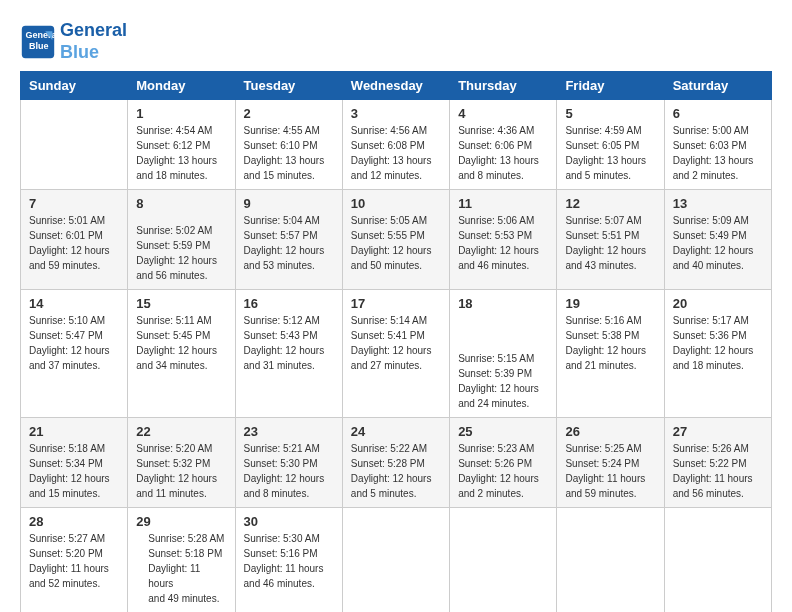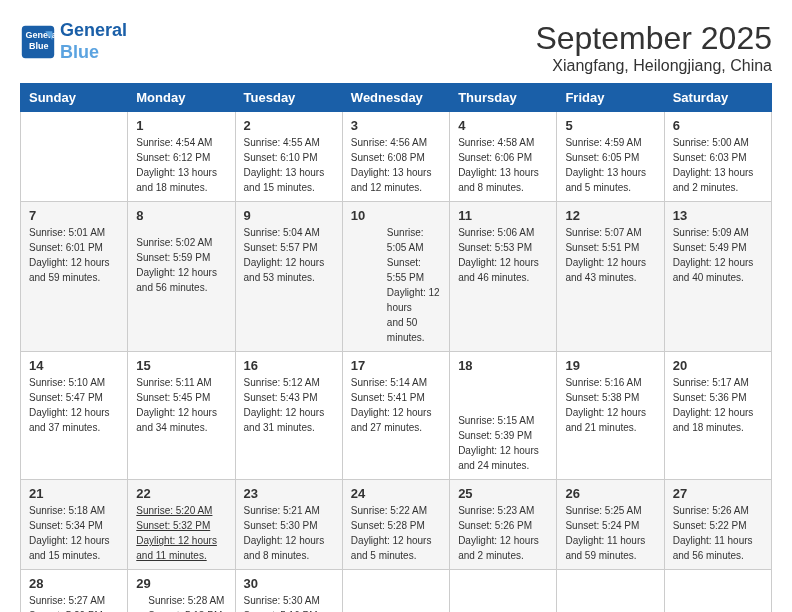--- a/index.html
+++ b/index.html
@@ -99,24 +99,20 @@
       <text x="10" y="28" font-size="10" fill="white" font-weight="bold">Blue</text>
       <polygon points="28,8 36,8 36,18" fill="#5ba3e0"></polygon>
     </svg>
     <div>
       <div class="logo-text">
         <span>General</span><br>
         <span style="color:#5ba3e0;">Blue</span>
       </div>
     </div>
   </div>
-  <div class="title-block">
-    <div class="main-title">September 2025</div>
-    <div class="subtitle">Xiangfang, Heilongjiang, China</div>
-  </div>
 </div>
 
 <table class="calendar">
   <thead>
     <tr>
     <th>Sunday</th>
         <th>Monday</th>
         <th>Tuesday</th>
         <th>Wednesday</th>
         <th>Thursday</th>
@@ -143,21 +139,21 @@
         </td>
         <td>
           <span class="day-num">3</span>
           <div class="day-info" style="white-space: pre-line;">Sunrise: 4:56 AM
 Sunset: 6:08 PM
 Daylight: 13 hours
 and 12 minutes.</div>
         </td>
         <td>
           <span class="day-num">4</span>
-          <div class="day-info" style="white-space: pre-line;">Sunrise: 4:58 AM
+          <div class="day-info" style="white-space: pre-line;">Sunrise: 4:36 AM
 Sunset: 6:06 PM
 Daylight: 13 hours
 and 8 minutes.</div>
         </td>
         <td>
           <span class="day-num">5</span>
           <div class="day-info" style="white-space: pre-line;">Sunrise: 4:59 AM
 Sunset: 6:05 PM
 Daylight: 13 hours
 and 5 minutes.</div>
@@ -187,21 +183,21 @@
         </td>
         <td>
           <span class="day-num">9</span>
           <div class="day-info" style="white-space: pre-line;">Sunrise: 5:04 AM
 Sunset: 5:57 PM
 Daylight: 12 hours
 and 53 minutes.</div>
         </td>
         <td>
           <span class="day-num">10</span>
-          <div class="day-info" style="white-space: pre-line; margin-left: 36px;">Sunrise: 5:05 AM
+          <div class="day-info" style="white-space: pre-line;">Sunrise: 5:05 AM
 Sunset: 5:55 PM
 Daylight: 12 hours
 and 50 minutes.</div>
         </td>
         <td>
           <span class="day-num">11</span>
           <div class="day-info" style="white-space: pre-line;">Sunrise: 5:06 AM
 Sunset: 5:53 PM
 Daylight: 12 hours
 and 46 minutes.</div>
@@ -275,21 +271,21 @@
       <tr>
         <td>
           <span class="day-num">21</span>
           <div class="day-info" style="white-space: pre-line;">Sunrise: 5:18 AM
 Sunset: 5:34 PM
 Daylight: 12 hours
 and 15 minutes.</div>
         </td>
         <td>
           <span class="day-num">22</span>
-          <div class="day-info" style="white-space: pre-line; text-decoration: underline;">Sunrise: 5:20 AM
+          <div class="day-info" style="white-space: pre-line;">Sunrise: 5:20 AM
 Sunset: 5:32 PM
 Daylight: 12 hours
 and 11 minutes.</div>
         </td>
         <td>
           <span class="day-num">23</span>
           <div class="day-info" style="white-space: pre-line;">Sunrise: 5:21 AM
 Sunset: 5:30 PM
 Daylight: 12 hours
 and 8 minutes.</div>

